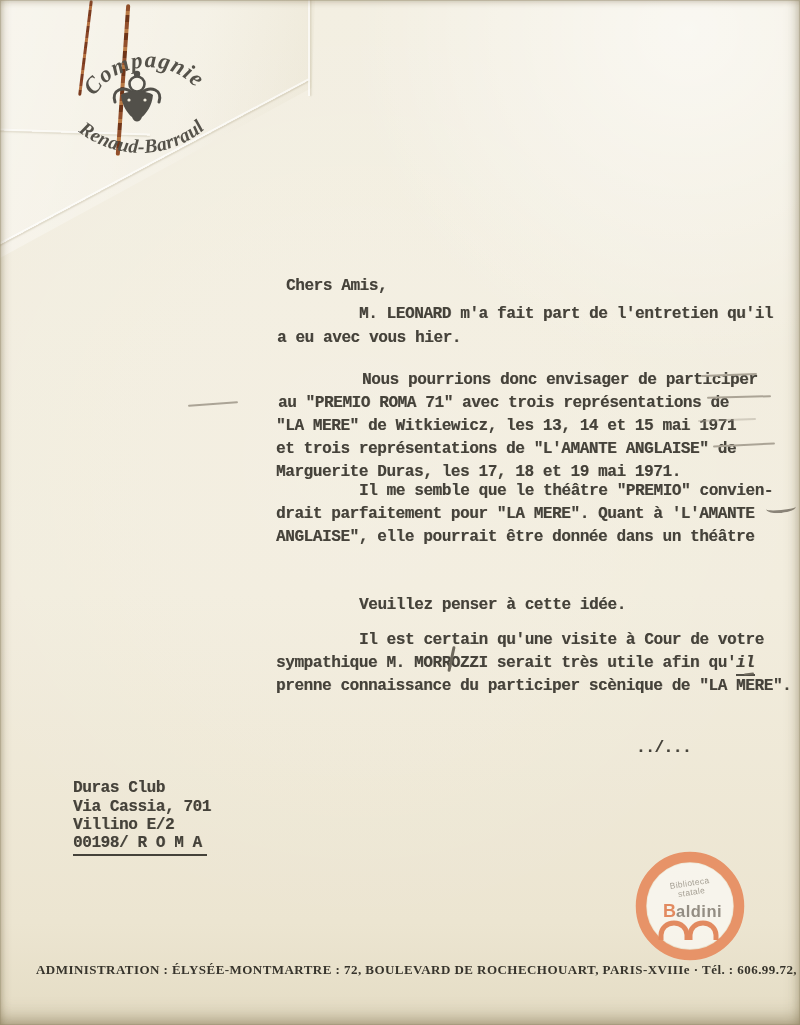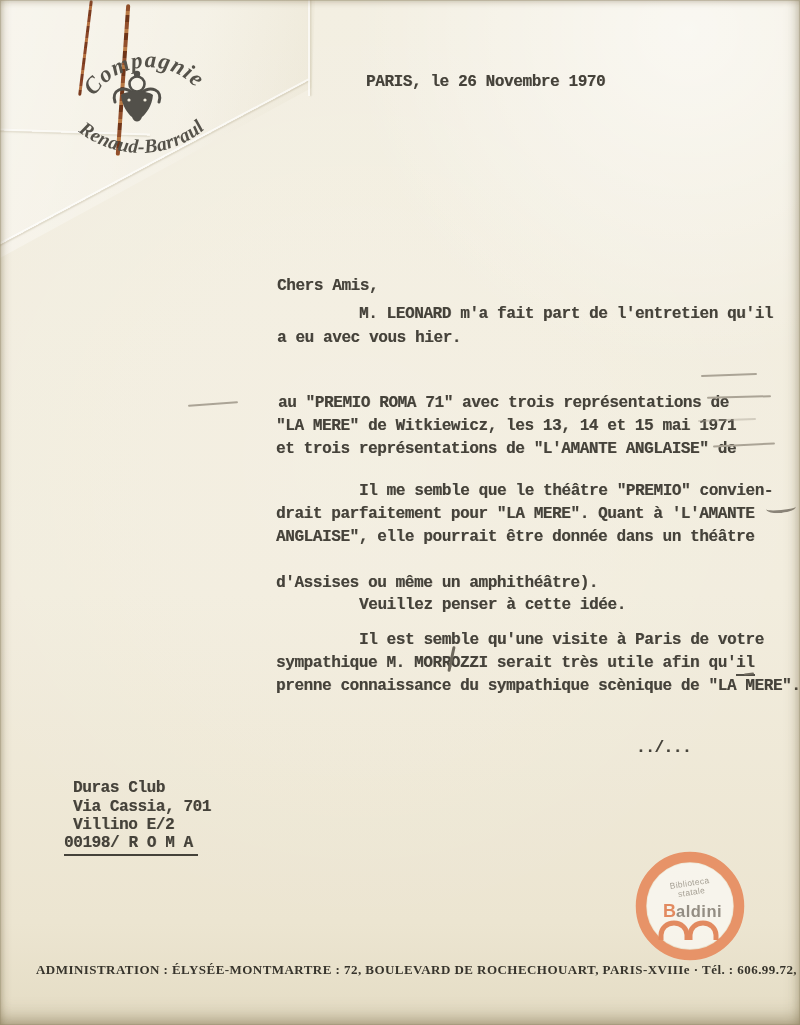--- a/index.html
+++ b/index.html
@@ -13,21 +13,21 @@
     box-shadow:inset 0 0 0 1px rgba(150,138,105,.35),
       inset 6px 0 10px -6px rgba(120,105,70,.55),
       inset -9px 0 13px -8px rgba(120,105,70,.5),
       inset 0 -16px 20px -12px rgba(108,92,55,.55),
       inset 0 5px 8px -5px rgba(120,105,70,.4);}
   .tl{position:absolute;font:700 16px/19px "Liberation Mono","DejaVu Sans Mono",monospace;
     letter-spacing:-0.4px;color:#45423a;white-space:pre;
     text-shadow:0.4px 0 0 rgba(69,66,58,.5);}
   .footer-line{position:absolute;font:700 13px "Liberation Serif","DejaVu Serif",serif;
     letter-spacing:.45px;color:#37342c;white-space:pre;}
-  .uline{border-bottom:2px solid #514e45;padding-bottom:2px;}
+  .uline{border-bottom:2px solid #514e45;padding-bottom:2px;font-style:italic;}
   .addr-underline{border-bottom:2px solid #45423a;padding-bottom:2px;padding-right:5px;}
   .pencil{position:absolute;height:2px;background:#aba496;border-radius:2px;}
   .pen{position:absolute;background:#6e695d;border-radius:2px;}
   .squiggle{position:absolute;left:766px;top:503px;width:30px;height:7px;
     border-bottom:3px solid #8a8478;border-radius:50%;transform:rotate(-5deg);}
   .thread{position:absolute;border-radius:3px;}
   .t1{left:84px;top:0;width:3px;height:96px;transform:rotate(7deg);
     background:repeating-linear-gradient(#8a4526 0 6px,#b5713f 6px 10px,#7a3a1e 10px 16px);}
   .t2{left:121px;top:4px;width:3.5px;height:152px;transform:rotate(4deg);
     background:repeating-linear-gradient(#93502c 0 7px,#b97a45 7px 11px,#6f3518 11px 18px);}
@@ -74,47 +74,47 @@
       <circle cx="92" cy="34" r="3.2" stroke="none"></circle>
       <circle cx="92" cy="44" r="7.5" fill="none" stroke-width="2.6"></circle>
       <path d="M70,62 C66,50 78,45 88,53" fill="none" stroke-width="3" stroke-linecap="round"></path>
       <path d="M114,62 C118,50 106,45 96,53" fill="none" stroke-width="3" stroke-linecap="round"></path>
       <path d="M76,55 C82,50 102,50 108,55 C107,66 101,74 97,77 C95,83 89,83 87,77 C83,74 77,66 76,55 Z" stroke="none"></path>
       <circle cx="84" cy="60" r="1.6" fill="#f1ecdd" stroke="none"></circle>
       <circle cx="100" cy="60" r="1.6" fill="#f1ecdd" stroke="none"></circle>
     </g>
   </svg>
 
-  <div class="tl" style="left:366px;top:73px">PARIS, le 26 Novembre 1970</div>
-  <div class="tl" style="left:277px;top:277px">Chers Amis,</div>
+  <div class="tl" style="left:286px;top:277px">Chers Amis,</div>
 
   <div class="tl" style="left:277px;top:329px">a eu avec vous hier.</div>
   <div class="tl" style="left:359px;top:305px">M. LEONARD m'a fait part de l'entretien qu'il</div>
 
+  <div class="tl" style="left:362px;top:371px">Nous pourrions donc envisager de participer</div>
   <div class="tl" style="left:278px;top:394px">au "PREMIO ROMA 71" avec trois représentations de</div>
   <div class="tl" style="left:276px;top:417px">"LA MERE" de Witkiewicz, les 13, 14 et 15 mai 1971</div>
   <div class="tl" style="left:276px;top:440px">et trois représentations de "L'AMANTE ANGLAISE" de</div>
+  <div class="tl" style="left:276px;top:463px">Marguerite Duras, les 17, 18 et 19 mai 1971.</div>
 
   <div class="tl" style="left:359px;top:482px">Il me semble que le théâtre "PREMIO" convien-</div>
   <div class="tl" style="left:276px;top:505px">drait parfaitement pour "LA MERE". Quant à 'L'AMANTE</div>
   <div class="tl" style="left:276px;top:528px">ANGLAISE", elle pourrait être donnée dans un théâtre</div>
-  <div class="tl" style="left:276px;top:574px">d'Assises ou même un amphithéâtre).</div>
 
   <div class="tl" style="left:359px;top:596px">Veuillez penser à cette idée.</div>
 
-  <div class="tl" style="left:359px;top:631px">Il est semble qu'une visite à Paris de votre</div>
+  <div class="tl" style="left:359px;top:631px">Il est certain qu'une visite à Cour de votre</div>
   <div class="tl" style="left:276px;top:654px"><span>sympathique M. MORROZZI serait très utile afin qu'</span><span class="uline">il</span></div>
-  <div class="tl" style="left:276px;top:677px">prenne connaissance du sympathique scènique de "LA MERE".</div>
+  <div class="tl" style="left:276px;top:677px">prenne connaissance du participer scènique de "LA MERE".</div>
 
   <div class="tl" style="left:636px;top:739px">../...</div>
 
   <div class="tl" style="left:73px;top:779px">Duras Club</div>
   <div class="tl" style="left:73px;top:798px">Via Cassia, 701</div>
   <div class="tl" style="left:73px;top:816px">Villino E/2</div>
-  <div class="tl" style="left:64px;top:834px"><span class="addr-underline">00198/ R O M A</span></div>
+  <div class="tl" style="left:73px;top:834px"><span class="addr-underline">00198/ R O M A</span></div>
 
   <div class="pencil" style="left:188px;top:403px;width:50px;transform:rotate(-4deg)"></div>
   <div class="pencil" style="left:701px;top:374px;width:56px;transform:rotate(-2deg)"></div>
   <div class="pencil" style="left:707px;top:396px;width:64px;transform:rotate(-1.5deg)"></div>
   <div class="pencil" style="left:698px;top:419px;width:58px;opacity:.45;transform:rotate(-2deg)"></div>
   <div class="pencil" style="left:713px;top:444px;width:62px;transform:rotate(-3deg)"></div>
   <div class="squiggle"></div>
   <div class="pen" style="left:450px;top:646px;width:2.5px;height:26px;transform:rotate(12deg)"></div>
   <div class="pen" style="left:744px;top:673px;width:10px;height:2px;transform:rotate(-6deg)"></div>
 

